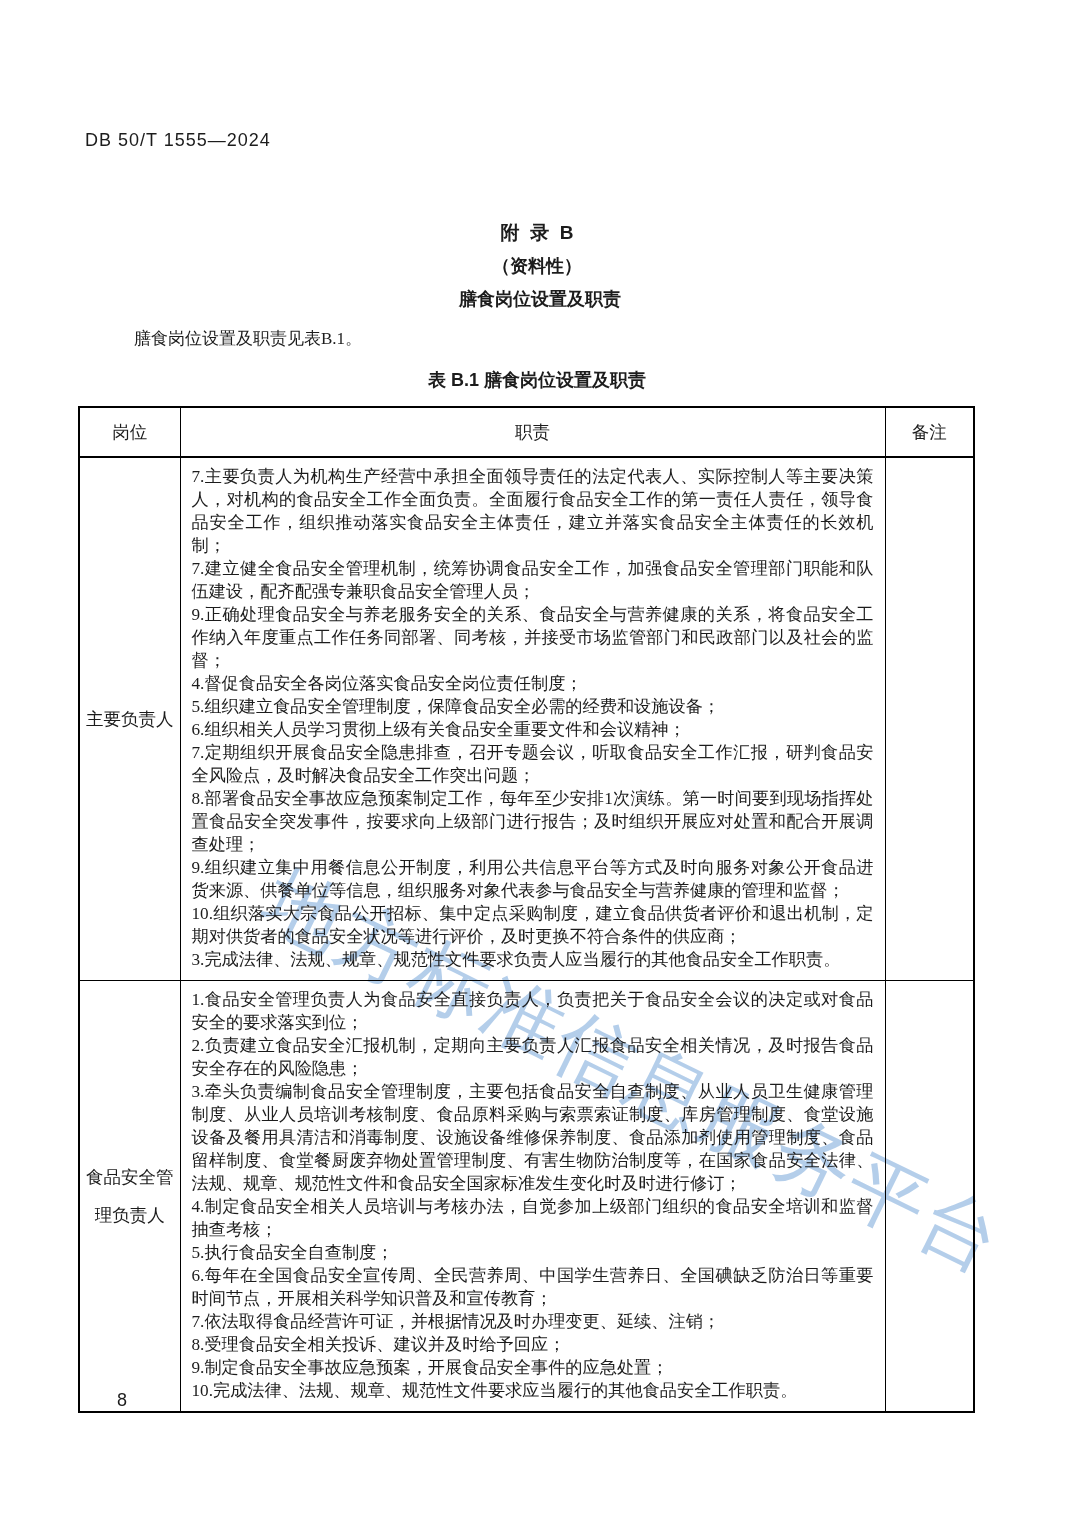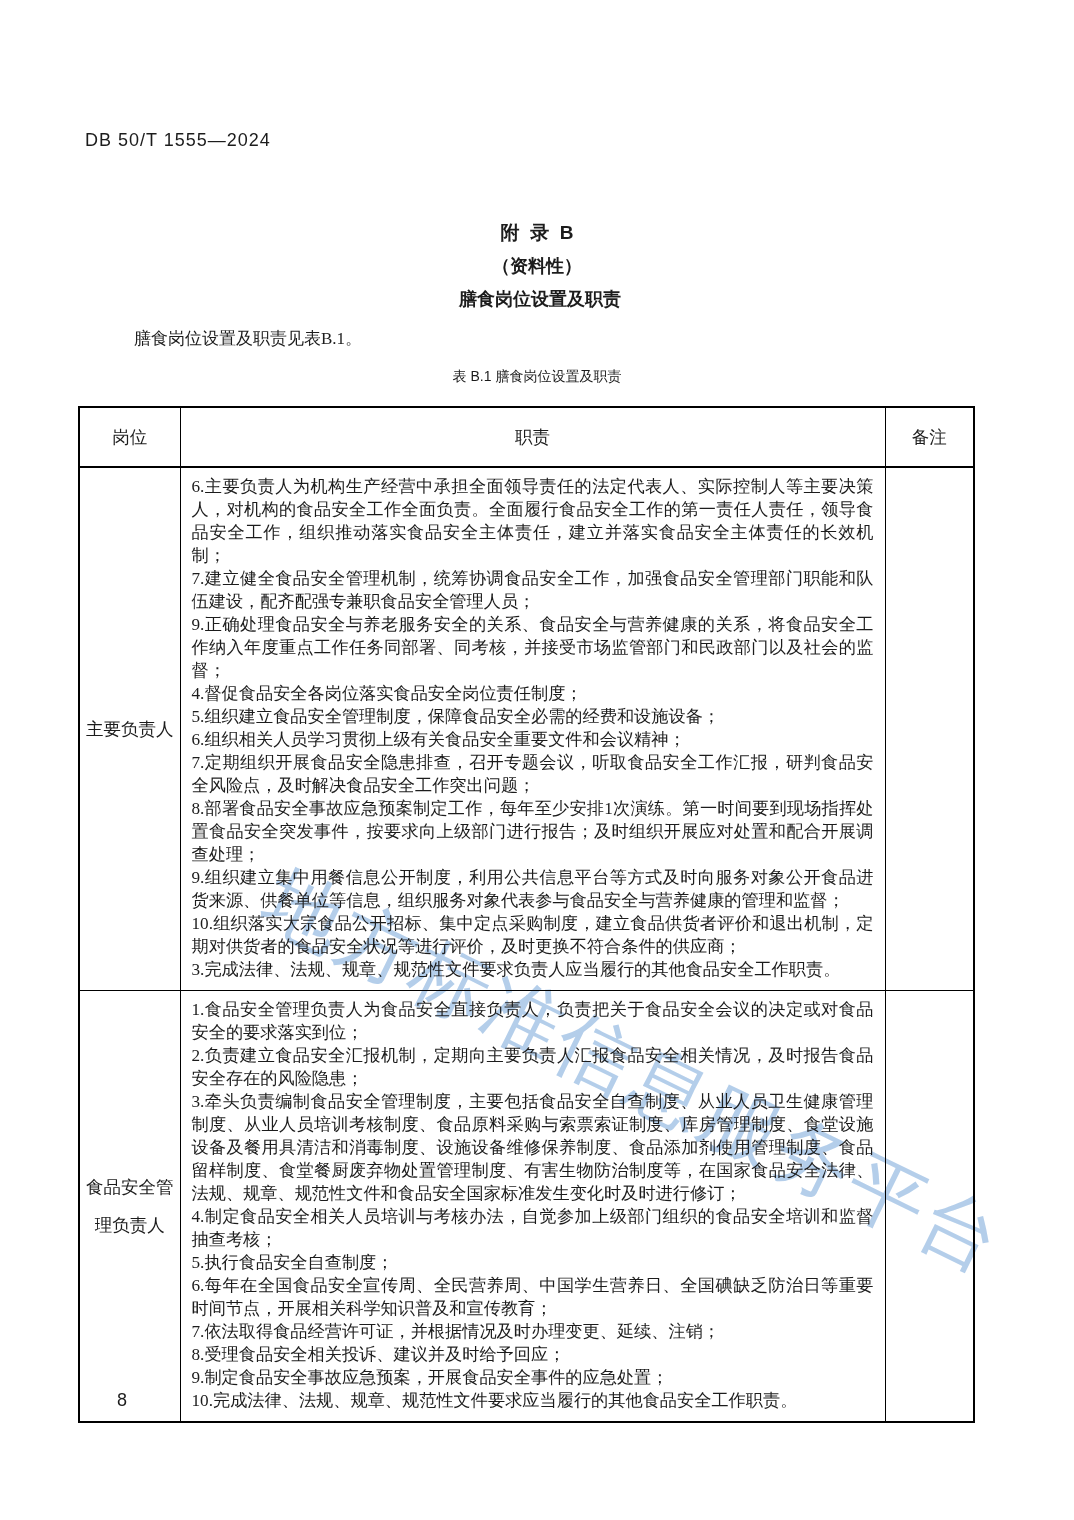--- a/index.html
+++ b/index.html
@@ -19,32 +19,32 @@
   .doc-code {
     position:absolute; left:85px; top:130px; z-index:1;
     font-family:"Liberation Sans","DejaVu Sans",sans-serif;
     font-size:18px; letter-spacing:1px;
   }
   .center-line { position:absolute; left:0; width:100%; text-align:center; z-index:1; }
   .appendix-t1 { top:220px; font-family:"Liberation Sans",sans-serif; font-weight:bold; font-size:19px; white-space:pre; }
   .appendix-t2 { top:254px; font-family:Liberation Serif, serif; font-weight:bold; font-size:18px; }
   .appendix-t3 { top:287px; font-family:"Liberation Sans",sans-serif; font-weight:bold; font-size:18px;padding-left:6px; }
   .intro { position:absolute; left:134px; top:327px; font-size:17px; z-index:1; }
-  .table-caption { top:368px; font-family:"Liberation Sans",sans-serif; font-weight:normal; font-size:14px; }
+  .table-caption { top:368px; font-family:"Liberation Sans",sans-serif; font-weight:bold; font-size:18px; }
   table.duties-table {
     position:absolute; left:78px; top:406px; width:895px; z-index:1;
     border-collapse:collapse; table-layout:fixed; background:transparent;
     border:2px solid #000;
   }
   .duties-table col.c-pos { width:101px; }
   .duties-table col.c-duty { width:705px; }
   .duties-table col.c-remark { width:89px; }
   .duties-table th, .duties-table td { border:1px solid #000; }
   .duties-table thead th {
-    height:60px; font-weight:normal; font-size:17.5px;
+    height:50px; font-weight:normal; font-size:17.5px;
     border-bottom:2px solid #000; text-align:center; vertical-align:middle;
   }
   .duties-table td.position {
     text-align:center; vertical-align:middle;
     font-size:17.5px; line-height:2.2; padding:0 6px;
   }
   .duties-table td.duties {
     vertical-align:top; padding:7px 11px 9px 11px;
     font-size:17.2px; line-height:23px; text-align:justify;
   }
@@ -82,21 +82,21 @@
     <tr>
       <th>岗位</th>
       <th>职责</th>
       <th>备注</th>
     </tr>
   </thead>
   <tbody>
       <tr>
         <td class="position">主要负责人</td>
         <td class="duties">
-          <div class="duty">6.主要负责人为机构生产经营中承担全面领导责任的法定代表人、实际控制人等主要决策人，对机构的食品安全工作全面负责。全面履行食品安全工作的第一责任人责任，领导食品安全工作，组织推动落实食品安全主体责任，建立并落实食品安全主体责任的长效机制；</div>
+          <div class="duty">7.主要负责人为机构生产经营中承担全面领导责任的法定代表人、实际控制人等主要决策人，对机构的食品安全工作全面负责。全面履行食品安全工作的第一责任人责任，领导食品安全工作，组织推动落实食品安全主体责任，建立并落实食品安全主体责任的长效机制；</div>
           <div class="duty">7.建立健全食品安全管理机制，统筹协调食品安全工作，加强食品安全管理部门职能和队伍建设，配齐配强专兼职食品安全管理人员；</div>
           <div class="duty">9.正确处理食品安全与养老服务安全的关系、食品安全与营养健康的关系，将食品安全工作纳入年度重点工作任务同部署、同考核，并接受市场监管部门和民政部门以及社会的监督；</div>
           <div class="duty">4.督促食品安全各岗位落实食品安全岗位责任制度；</div>
           <div class="duty">5.组织建立食品安全管理制度，保障食品安全必需的经费和设施设备；</div>
           <div class="duty">6.组织相关人员学习贯彻上级有关食品安全重要文件和会议精神；</div>
           <div class="duty">7.定期组织开展食品安全隐患排查，召开专题会议，听取食品安全工作汇报，研判食品安全风险点，及时解决食品安全工作突出问题；</div>
           <div class="duty">8.部署食品安全事故应急预案制定工作，每年至少安排1次演练。第一时间要到现场指挥处置食品安全突发事件，按要求向上级部门进行报告；及时组织开展应对处置和配合开展调查处理；</div>
           <div class="duty">9.组织建立集中用餐信息公开制度，利用公共信息平台等方式及时向服务对象公开食品进货来源、供餐单位等信息，组织服务对象代表参与食品安全与营养健康的管理和监督；</div>
           <div class="duty">10.组织落实大宗食品公开招标、集中定点采购制度，建立食品供货者评价和退出机制，定期对供货者的食品安全状况等进行评价，及时更换不符合条件的供应商；</div>
           <div class="duty">3.完成法律、法规、规章、规范性文件要求负责人应当履行的其他食品安全工作职责。</div>

